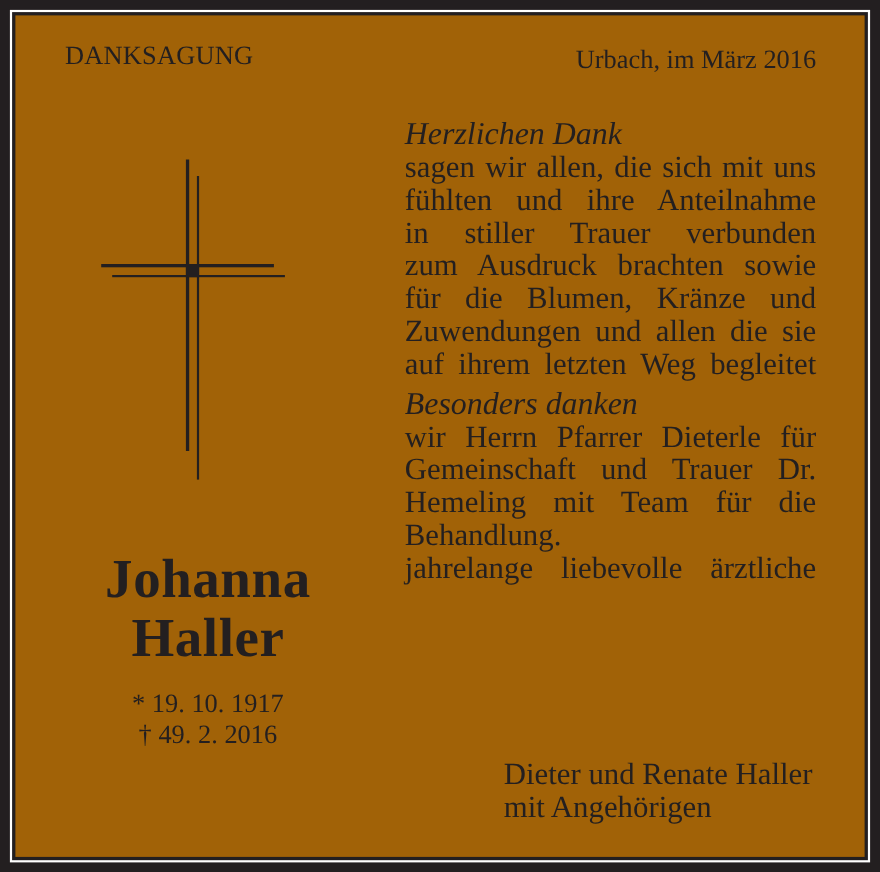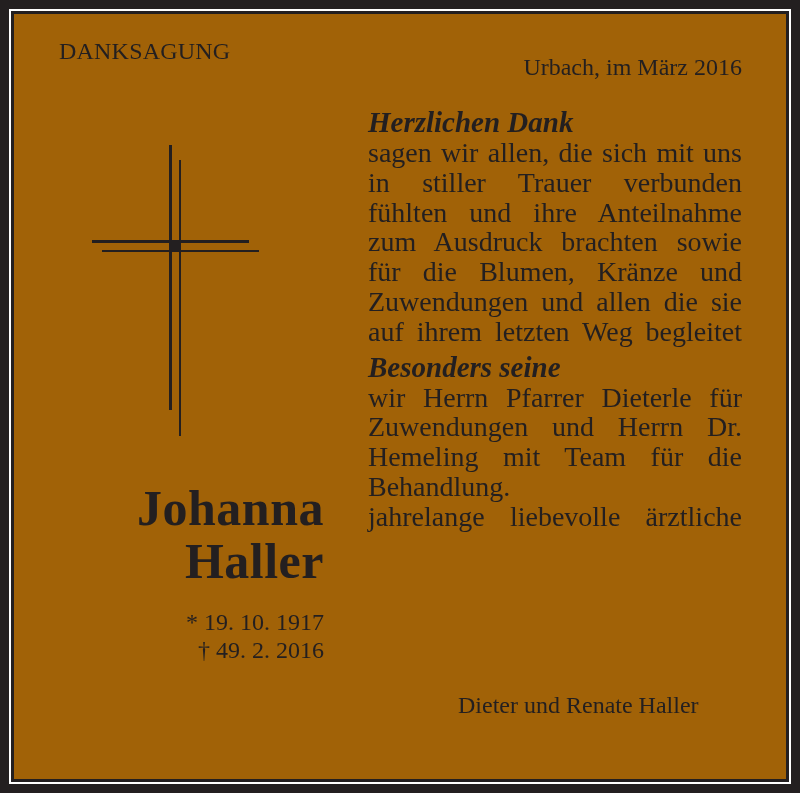--- a/index.html
+++ b/index.html
@@ -20,56 +20,55 @@
     position: absolute; left: 14px; top: 14px; right: 14px; bottom: 14px;
     background: #a16207;
     font-family: "Liberation Serif", "DejaVu Serif", serif;
     color: #231f20;
   }
   .header-left {
     position: absolute; left: 45px; top: 24px;
     font-size: 24px; letter-spacing: 0.2px;
   }
   .header-right {
-    position: absolute; right: 44px; top: 40px;
+    position: absolute; right: 44px; top: 28px;
     font-size: 24px;
   }
   .cross { position: absolute; left: 0; top: 0; width: 300px; height: 450px; }
   .cross .bar { position: absolute; background: #231f20; }
 
   .name-block {
-    position: absolute; left: 40px; top: 468px; width: 270px;
-    text-align: right;
+    position: absolute; left: 40px; top: 486px; width: 270px;
+    text-align: center;
   }
   .name-line {
     font-size: 50px; font-weight: bold; line-height: 53px;
     letter-spacing: 0.5px;
   }
   .dates { margin-top: 20px; font-size: 24px; line-height: 28px; }
 
   .right-col {
     position: absolute; left: 354px; top: 92px; width: 374px;
   }
   .section-title {
     font-style: italic; font-size: 29px; line-height: 32px;
     margin: 0;
-    font-weight: bold;
   }
   .para {
     font-size: 28px; line-height: 29.8px;
     text-align: justify; text-align-last: left;
     margin: 0;
   }
   .para .ln { display: block; text-align: justify; text-align-last: justify; white-space: nowrap; }
   .para .ln.last { text-align-last: left; }
   .spacer { height: 4px; }
 
   .signature {
     position: absolute; left: 444px; top: 676px;
-    font-size: 24px; line-height: 30px;
+    font-size: 28px; line-height: 30px;
   }
 </style>
 </head>
 <body>
 
 <div class="frame-outer"></div>
 <div class="frame-gap"></div>
 <div class="frame-inner-line"></div>
 
 <div class="page">
@@ -91,35 +90,36 @@
     <div class="dates">
       <div>* 19. 10. 1917</div>
       <div>† 49. 2. 2016</div>
     </div>
   </div>
 
   <div class="right-col">
     <p class="section-title">Herzlichen Dank</p>
     <p class="para">
       <span class="ln">sagen wir allen, die sich mit uns</span>
+      <span class="ln">fühlten und ihre Anteilnahme</span>
       <span class="ln">in stiller Trauer verbunden</span>
-      <span class="ln">fühlten und ihre Anteilnahme</span>
       <span class="ln">zum Ausdruck brachten sowie</span>
       <span class="ln">für die Blumen, Kränze und</span>
       <span class="ln">Zuwendungen und allen die sie</span>
       <span class="ln">auf ihrem letzten Weg begleitet</span>
     </p>
     <div class="spacer"></div>
-    <p class="section-title">Besonders seine</p>
+    <p class="section-title">Besonders danken</p>
     <p class="para">
       <span class="ln">wir Herrn Pfarrer Dieterle für</span>
-      <span class="ln">Zuwendungen und Herrn Dr.</span>
+      <span class="ln">Gemeinschaft und Trauer Dr.</span>
       <span class="ln">Hemeling mit Team für die</span>
       <span class="ln last">Behandlung.</span>
       <span class="ln">jahrelange liebevolle ärztliche</span>
     </p>
   </div>
 
   <div class="signature">
     <div>Dieter und Renate Haller</div>
+    <div>mit Angehörigen</div>
   </div>
 
 </div>
 
 </body></html>

